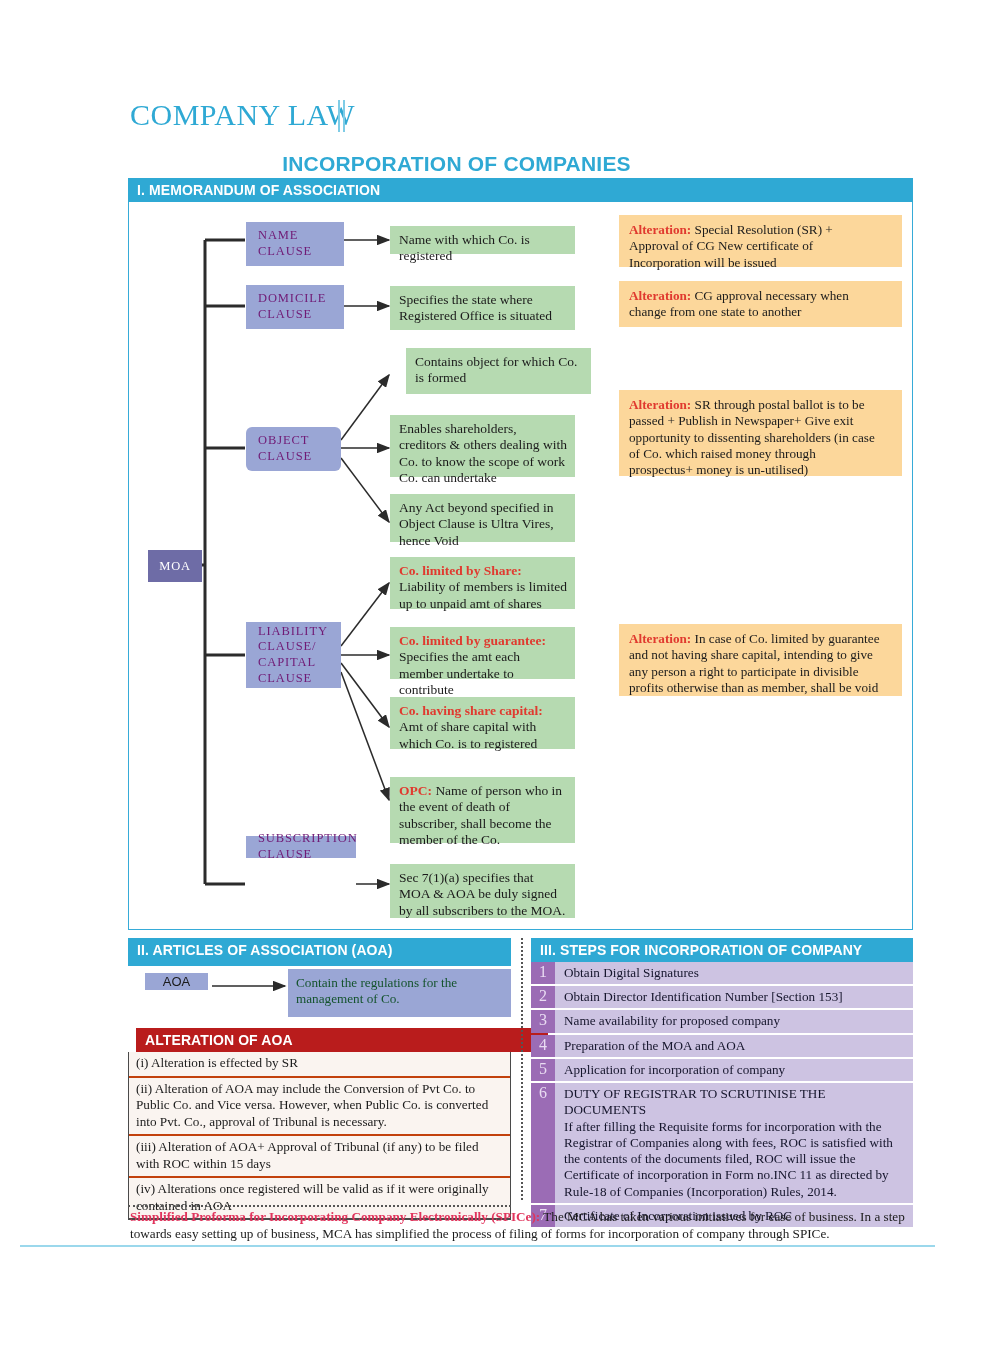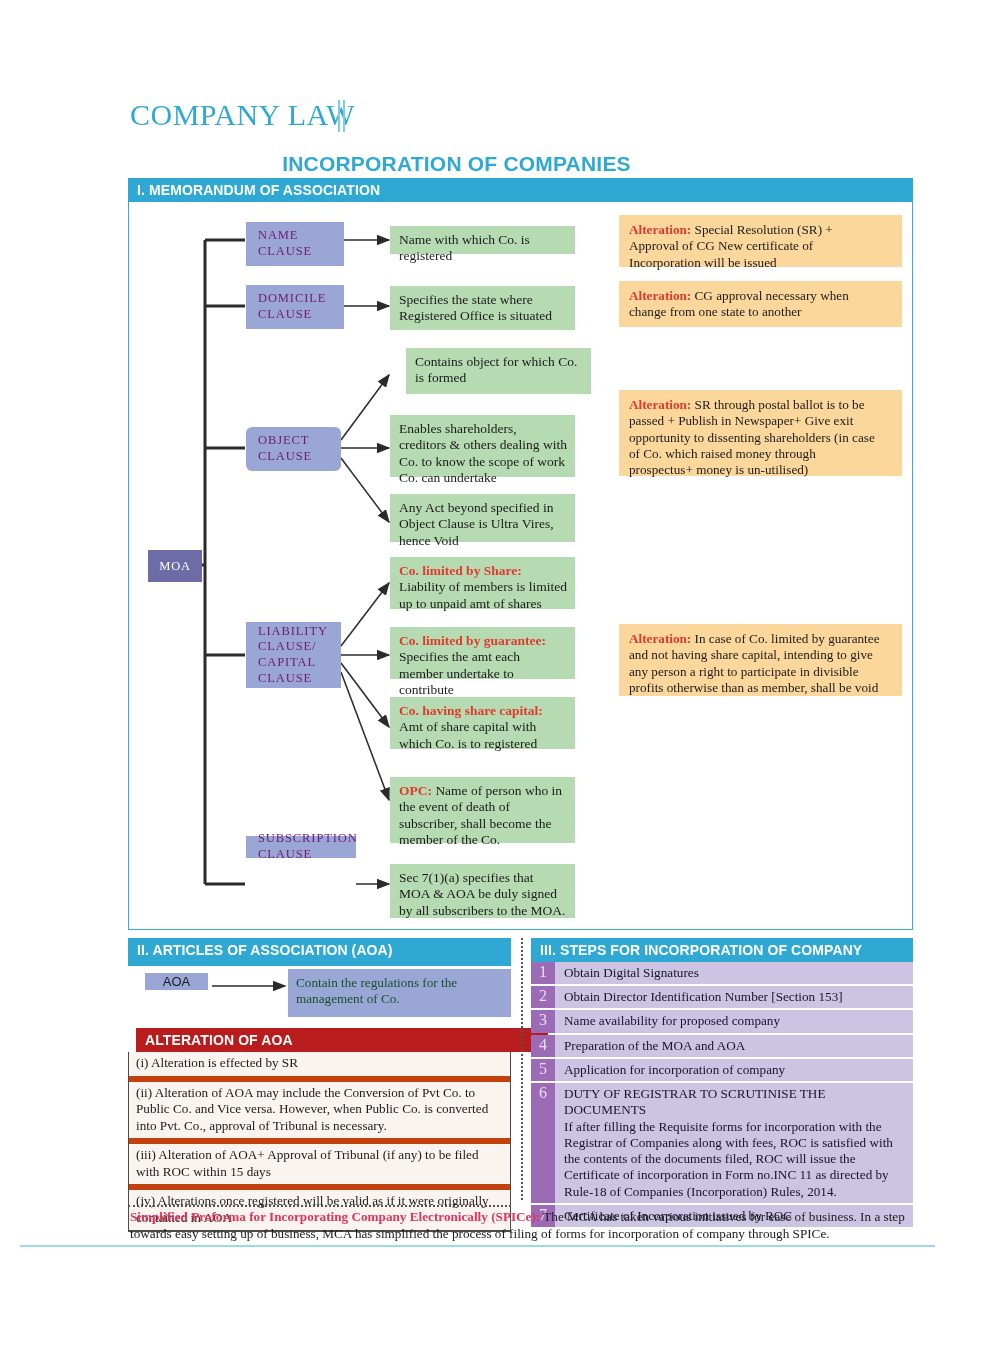--- a/index.html
+++ b/index.html
@@ -79,21 +79,21 @@
   }
   .aoa-desc{
     position:absolute;left:288px;top:969px;width:223px;height:48px;
     background:#9AA6D5;color:#14532d;font-family:"Liberation Serif", serif;
     font-size:13.2px;padding:6px 8px;box-sizing:border-box;line-height:1.22;
   }
   .alt-bar{position:absolute;left:128px;top:1028px;width:412px;height:24px;background:#b91c1c;margin-left:8px;}
   .alt-table{position:absolute;left:128px;top:1052px;width:383px;
     border:1px solid #4a4a4a;border-top:none;box-sizing:border-box;}
   .alt-row{
-    border-bottom:6px solid #c2410c;background:#FAF4F0;color:#1b1b1b;
+    border-bottom:2px solid #c2410c;background:#FAF4F0;color:#1b1b1b;
     font-family:"Liberation Serif", serif;font-size:13.2px;
     padding:3px 7px 4px 7px;line-height:1.25;box-sizing:border-box;
   }
   .alt-row:last-child{border-bottom:1px solid #4a4a4a;}
 
   
   .sec3-bar{position:absolute;left:531px;top:938px;width:382px;height:24px;background:#2FA9D4;}
   .steps{position:absolute;left:531px;top:962px;width:382px;}
   .step-row{display:flex;align-items:stretch;margin-bottom:2px;}
   .step-num{

